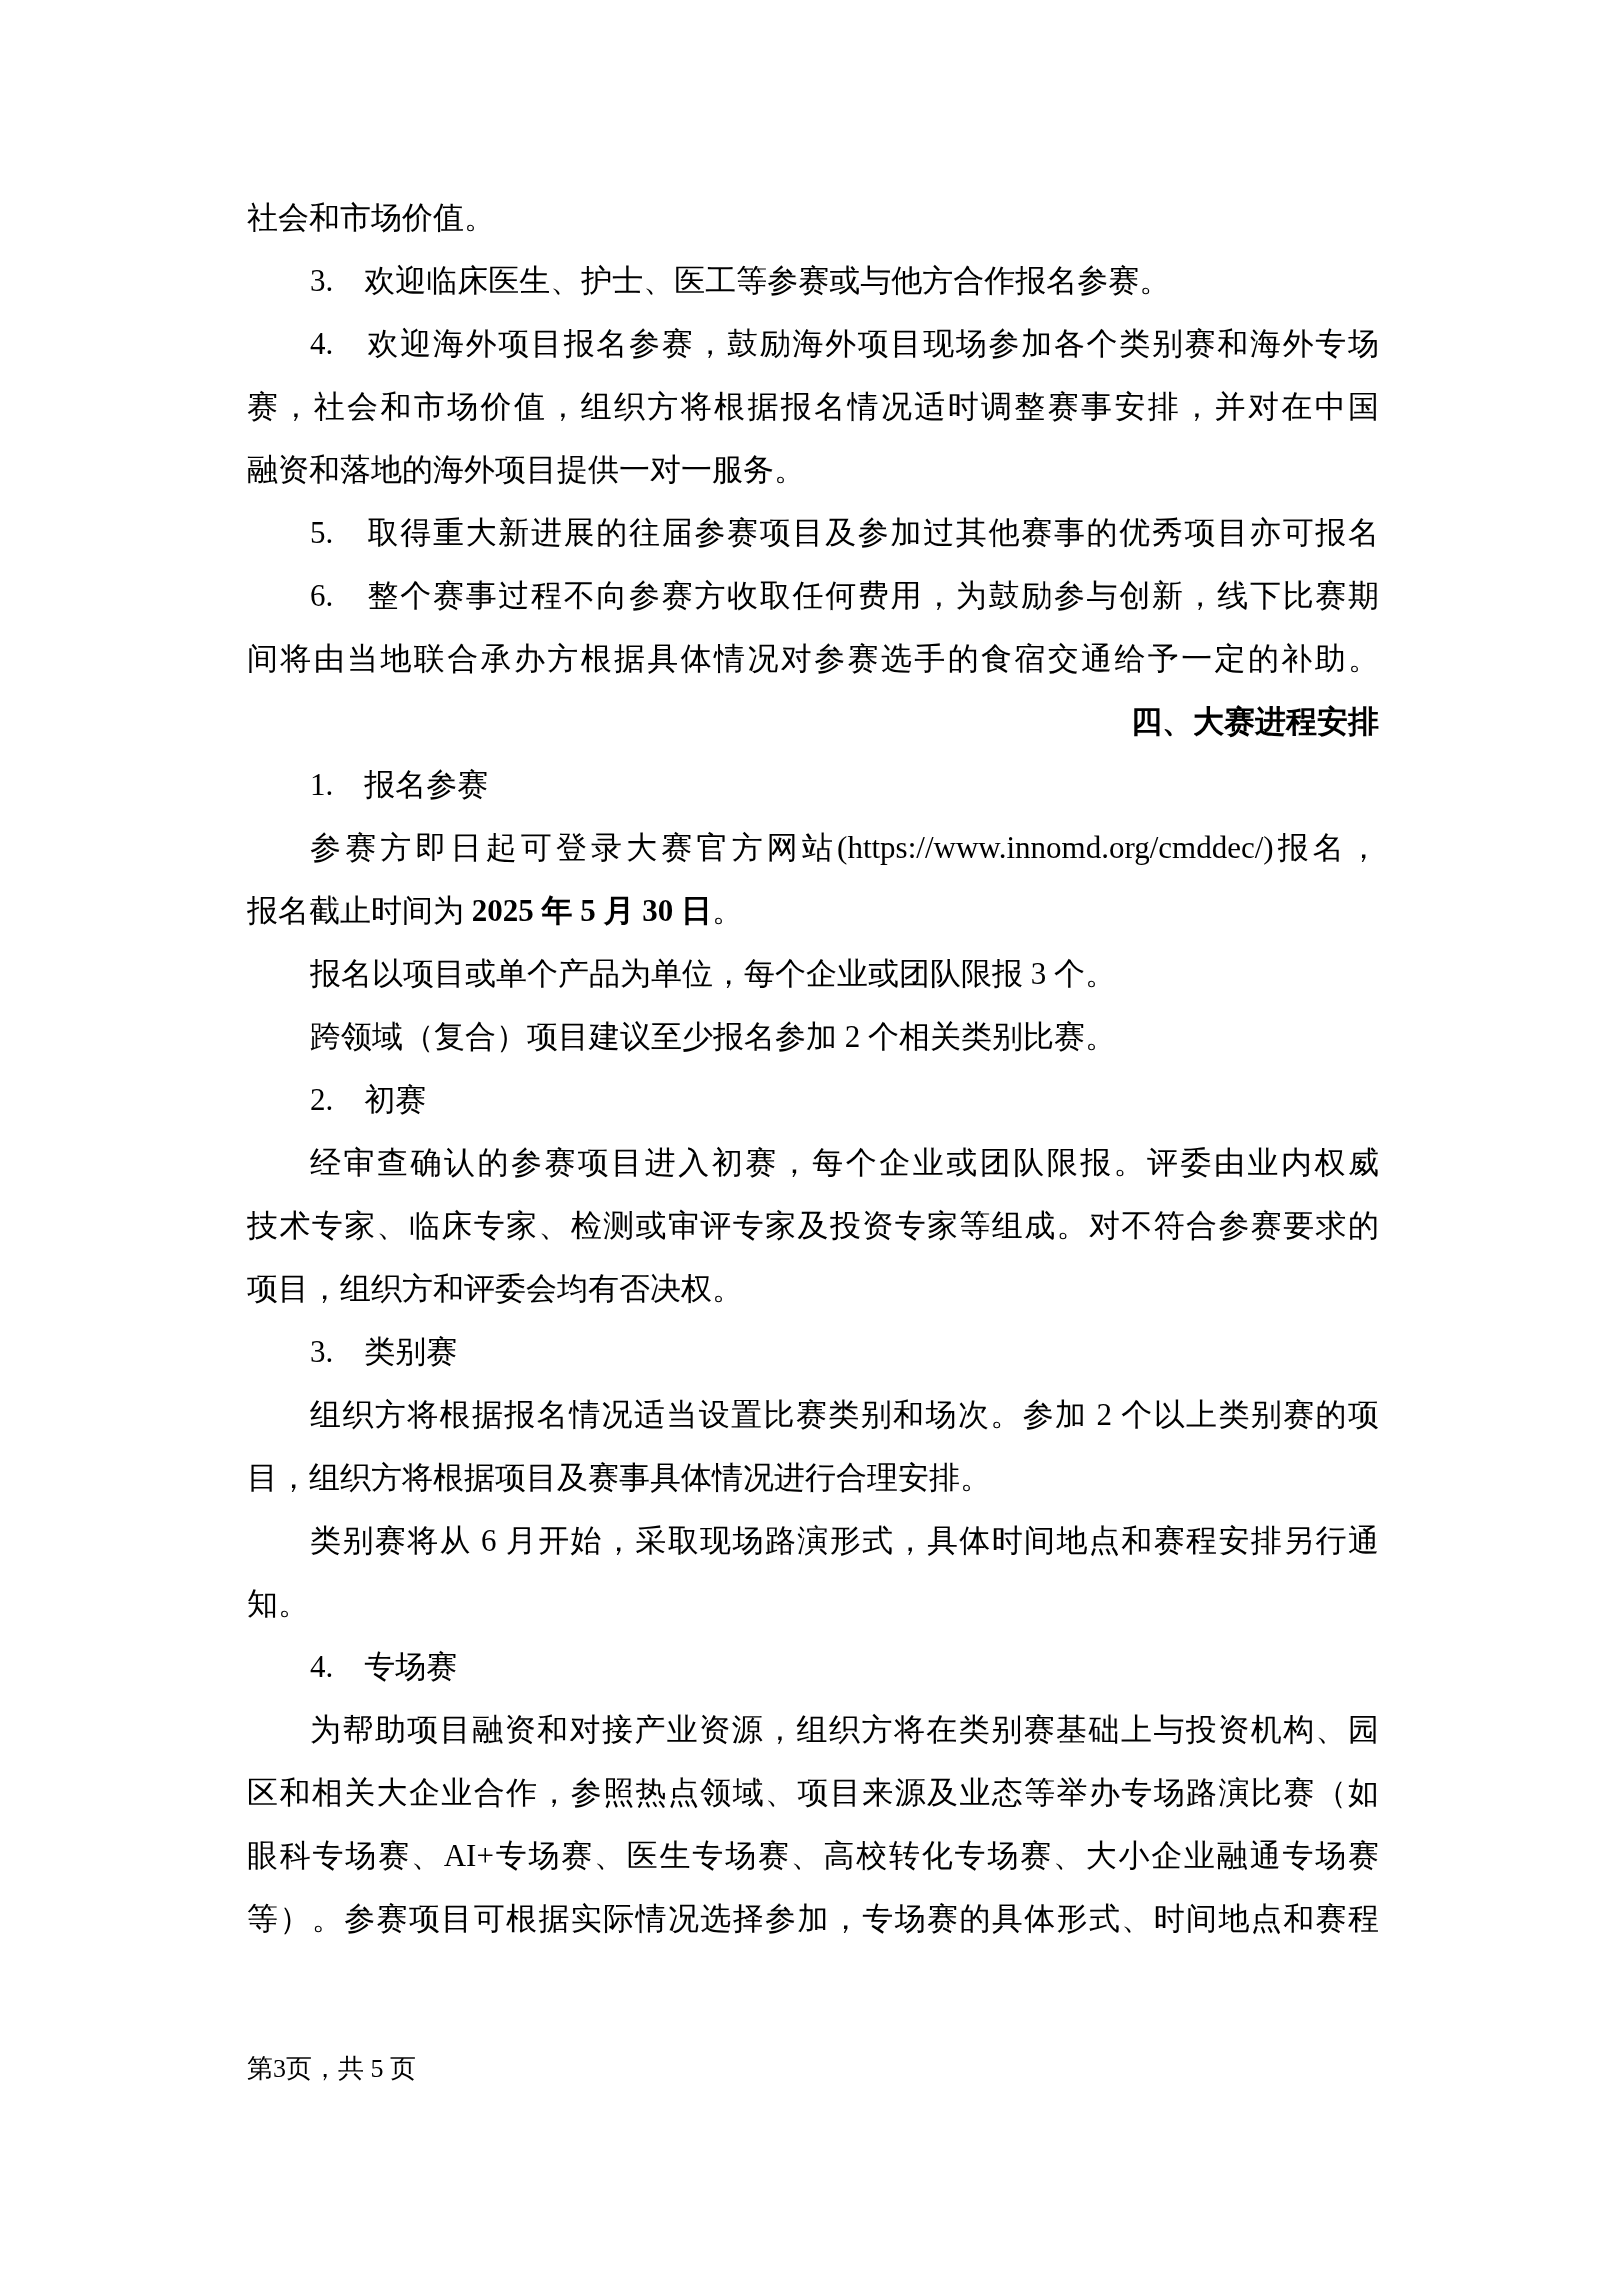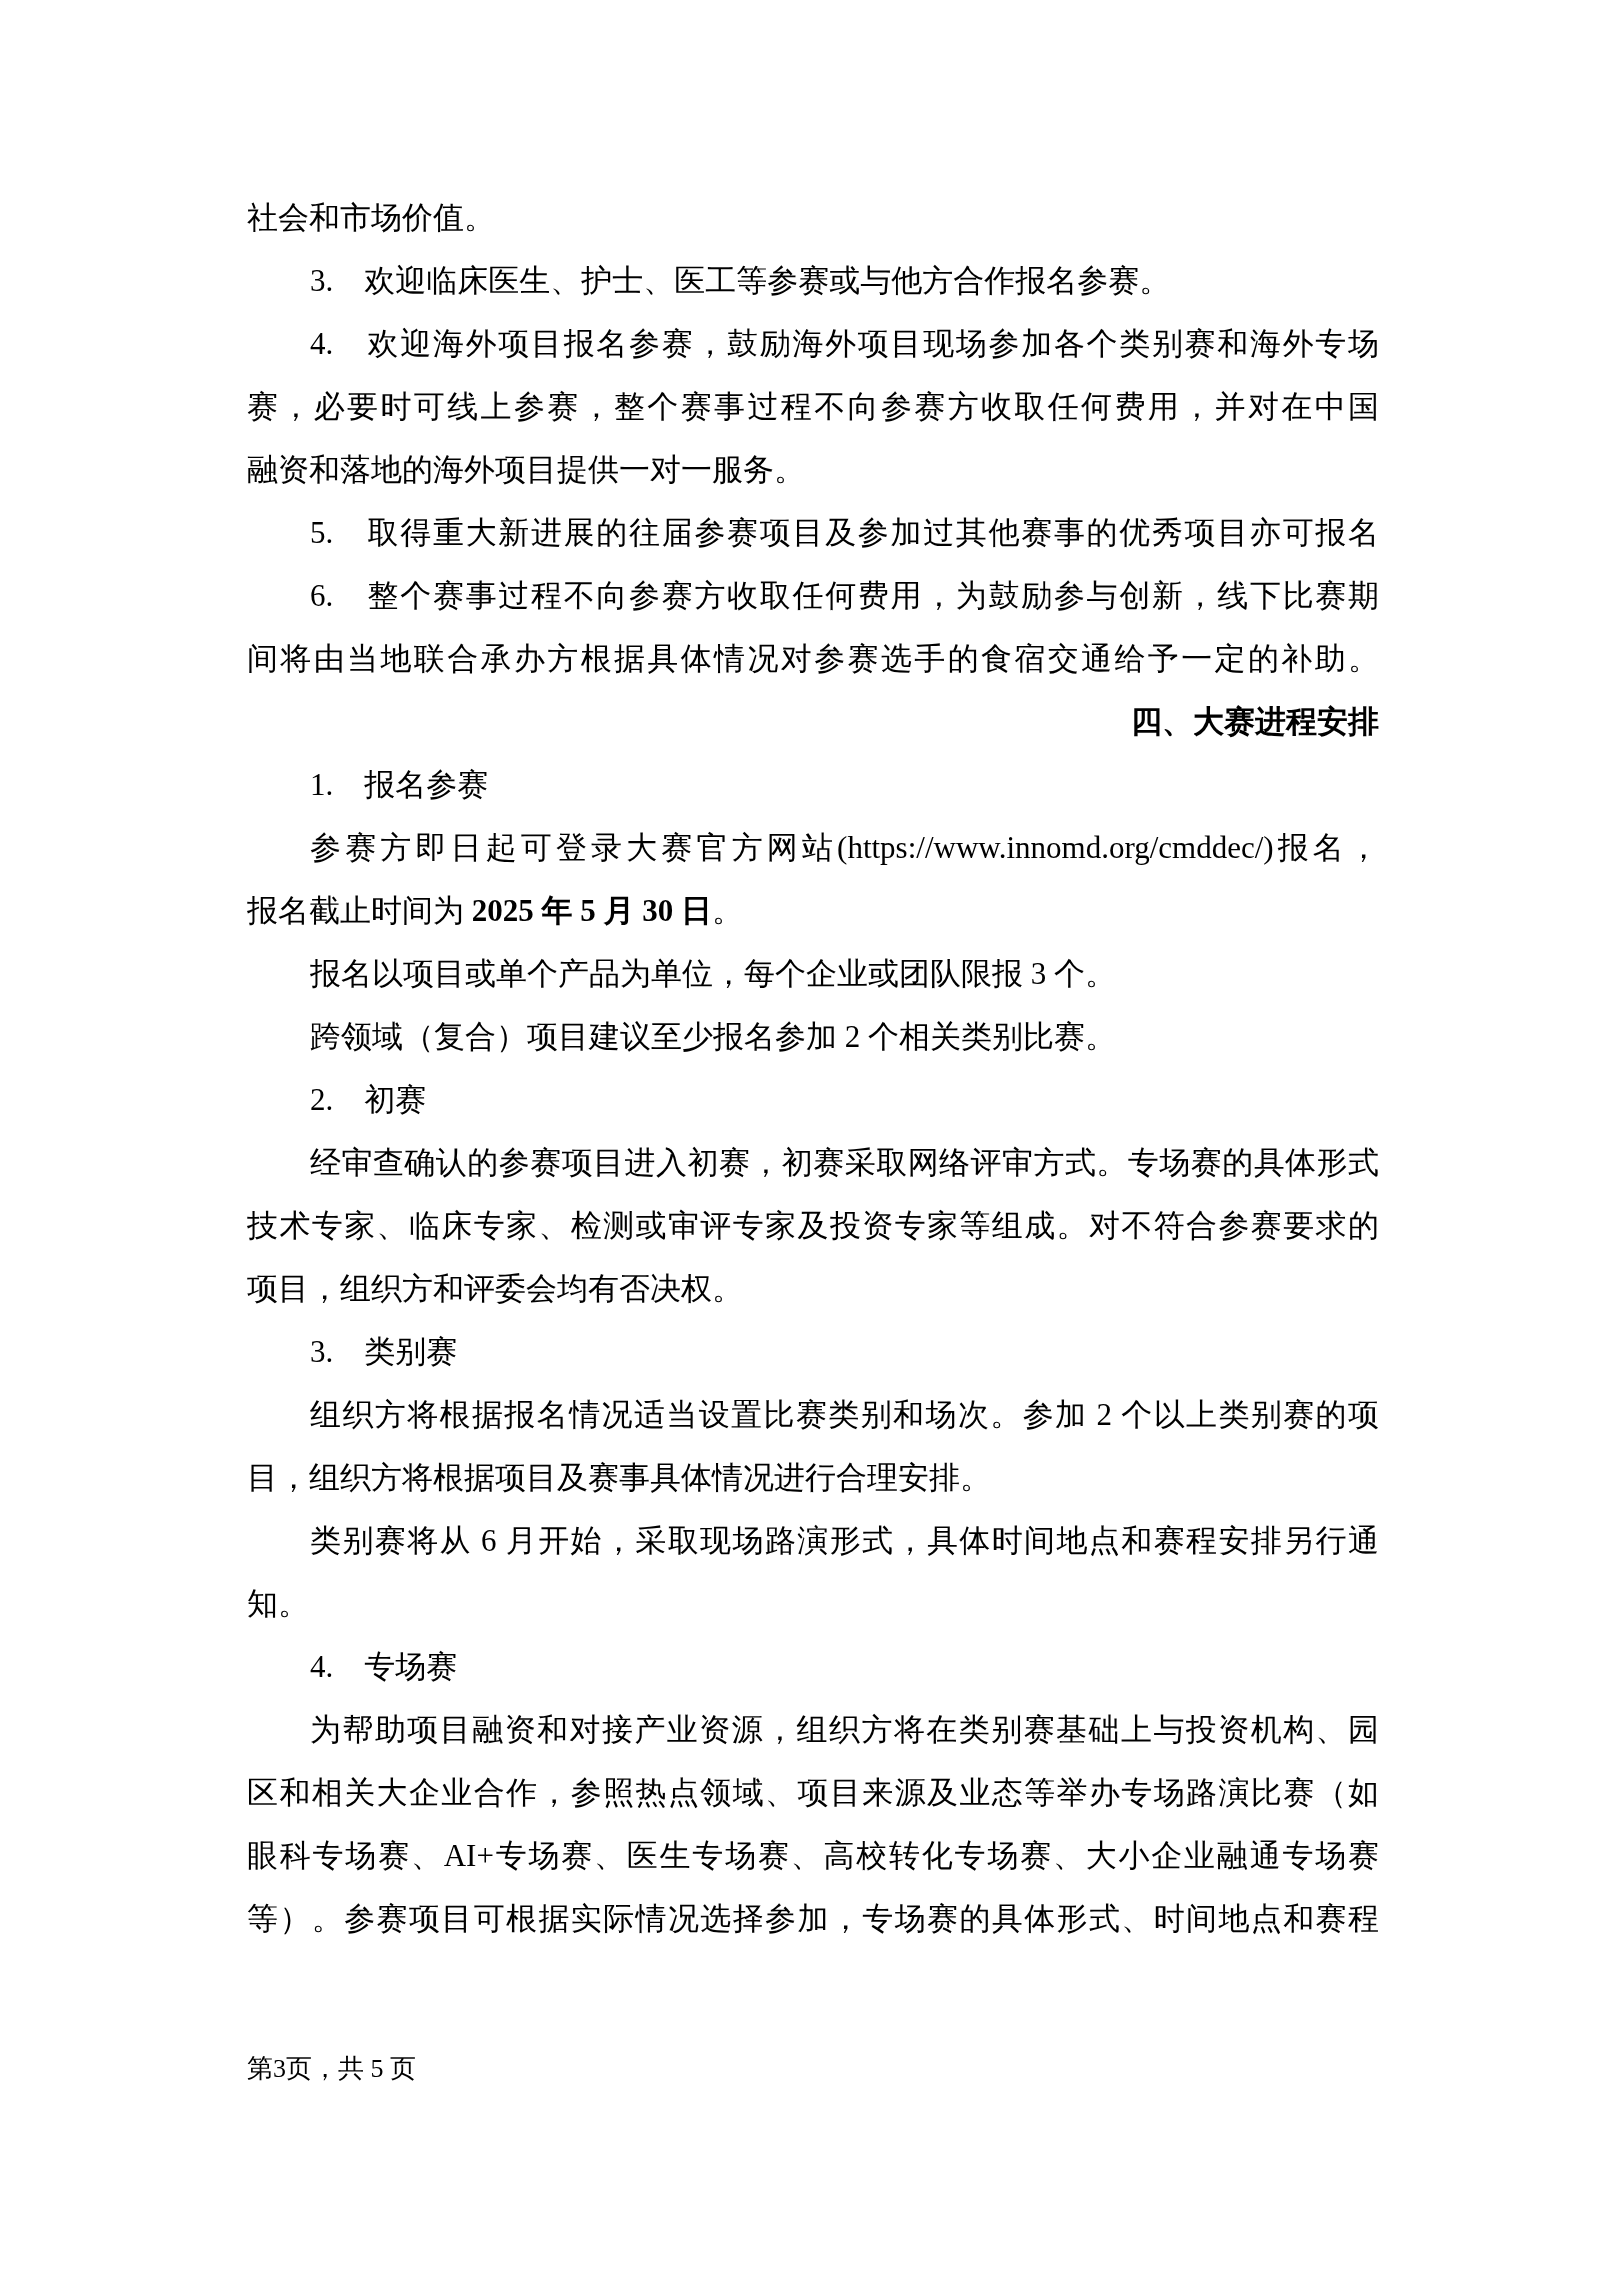--- a/index.html
+++ b/index.html
@@ -55,37 +55,37 @@
   }
 </style>
 </head>
 <body>
 
 <div class="page">
   <main class="content">
     <div class="line">社会和市场价值。</div>
     <div class="line indent">3.　欢迎临床医生、护士、医工等参赛或与他方合作报名参赛。</div>
     <div class="line indent fill">4.　欢迎海外项目报名参赛，鼓励海外项目现场参加各个类别赛和海外专场</div>
-    <div class="line fill">赛，必要时可线上参赛，整个赛事过程不向参赛方收取任何费用，并对在中国</div>
+    <div class="line fill">赛，社会和市场价值，组织方将根据报名情况适时调整赛事安排，并对在中国</div>
     <div class="line">融资和落地的海外项目提供一对一服务。</div>
     <div class="line indent fill">5.　取得重大新进展的往届参赛项目及参加过其他赛事的优秀项目亦可报名</div>
     <div class="line indent fill">6.　整个赛事过程不向参赛方收取任何费用，为鼓励参与创新，线下比赛期</div>
     <div class="line fill">间将由当地联合承办方根据具体情况对参赛选手的食宿交通给予一定的补助。</div>
     <div class="line indent heading">四、大赛进程安排</div>
     <div class="line indent">1.　报名参赛</div>
     <div class="line indent fill">
       <span>参赛方即日起可登录大赛官方网站(</span><span>https://www.innomd.org/cmddec/</span><span>)报名，</span>
     </div>
     <div class="line">
       <span>报名截止时间为 </span><span class="bold">2025 年 5 月 30 日</span><span>。</span>
     </div>
     <div class="line indent">报名以项目或单个产品为单位，每个企业或团队限报 3 个。</div>
     <div class="line indent">跨领域（复合）项目建议至少报名参加 2 个相关类别比赛。</div>
     <div class="line indent">2.　初赛</div>
-    <div class="line indent fill">经审查确认的参赛项目进入初赛，初赛采取网络评审方式。专场赛的具体形式</div>
+    <div class="line indent fill">经审查确认的参赛项目进入初赛，每个企业或团队限报。评委由业内权威</div>
     <div class="line fill">技术专家、临床专家、检测或审评专家及投资专家等组成。对不符合参赛要求的</div>
     <div class="line">项目，组织方和评委会均有否决权。</div>
     <div class="line indent">3.　类别赛</div>
     <div class="line indent fill">组织方将根据报名情况适当设置比赛类别和场次。参加 2 个以上类别赛的项</div>
     <div class="line">目，组织方将根据项目及赛事具体情况进行合理安排。</div>
     <div class="line indent fill">类别赛将从 6 月开始，采取现场路演形式，具体时间地点和赛程安排另行通</div>
     <div class="line">知。</div>
     <div class="line indent">4.　专场赛</div>
     <div class="line indent fill">为帮助项目融资和对接产业资源，组织方将在类别赛基础上与投资机构、园</div>
     <div class="line fill">区和相关大企业合作，参照热点领域、项目来源及业态等举办专场路演比赛（如</div>

